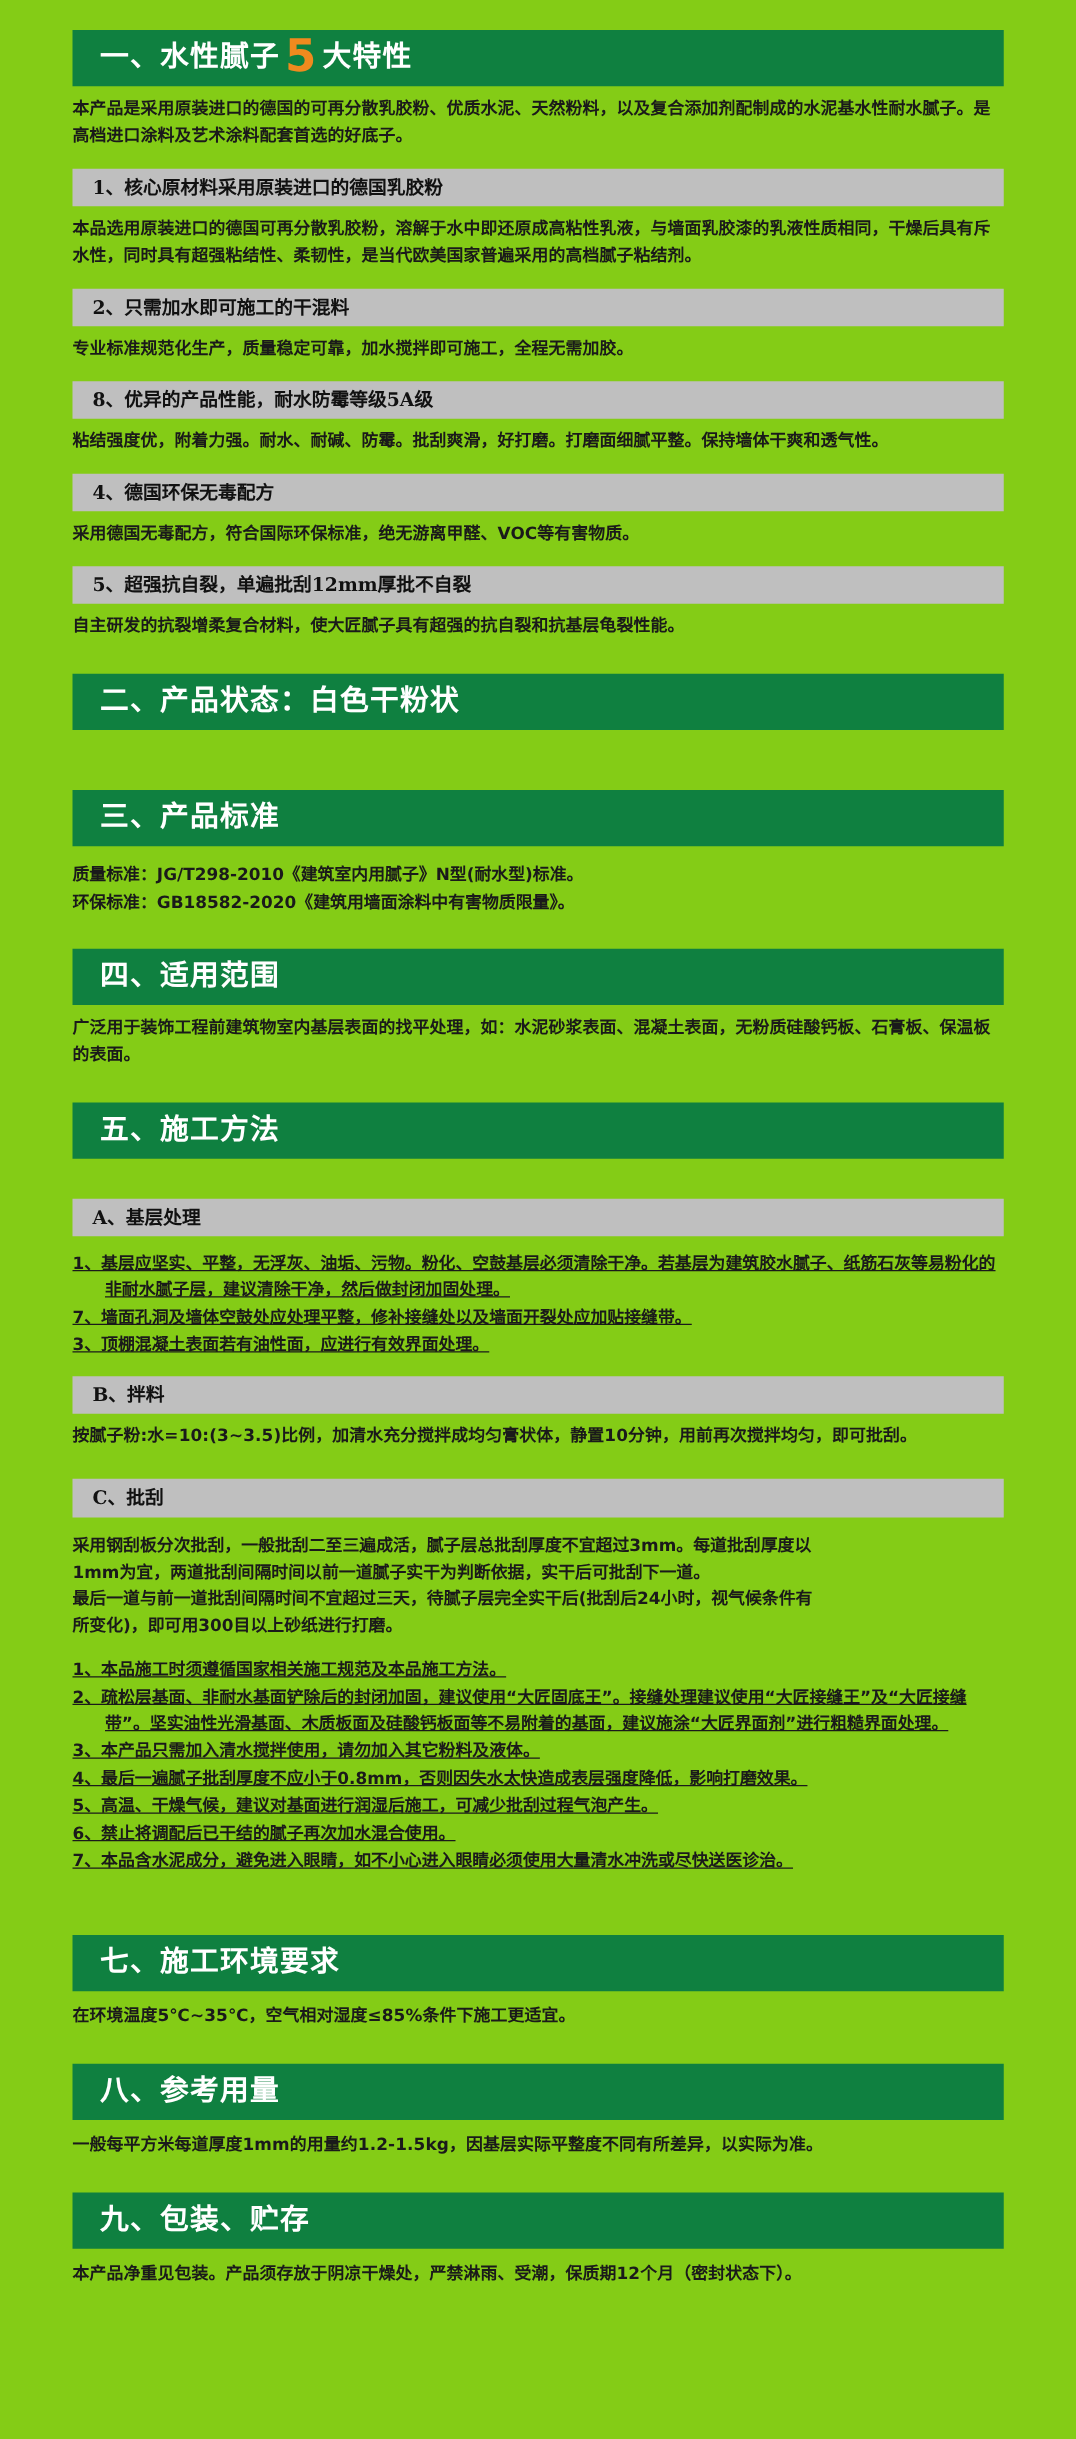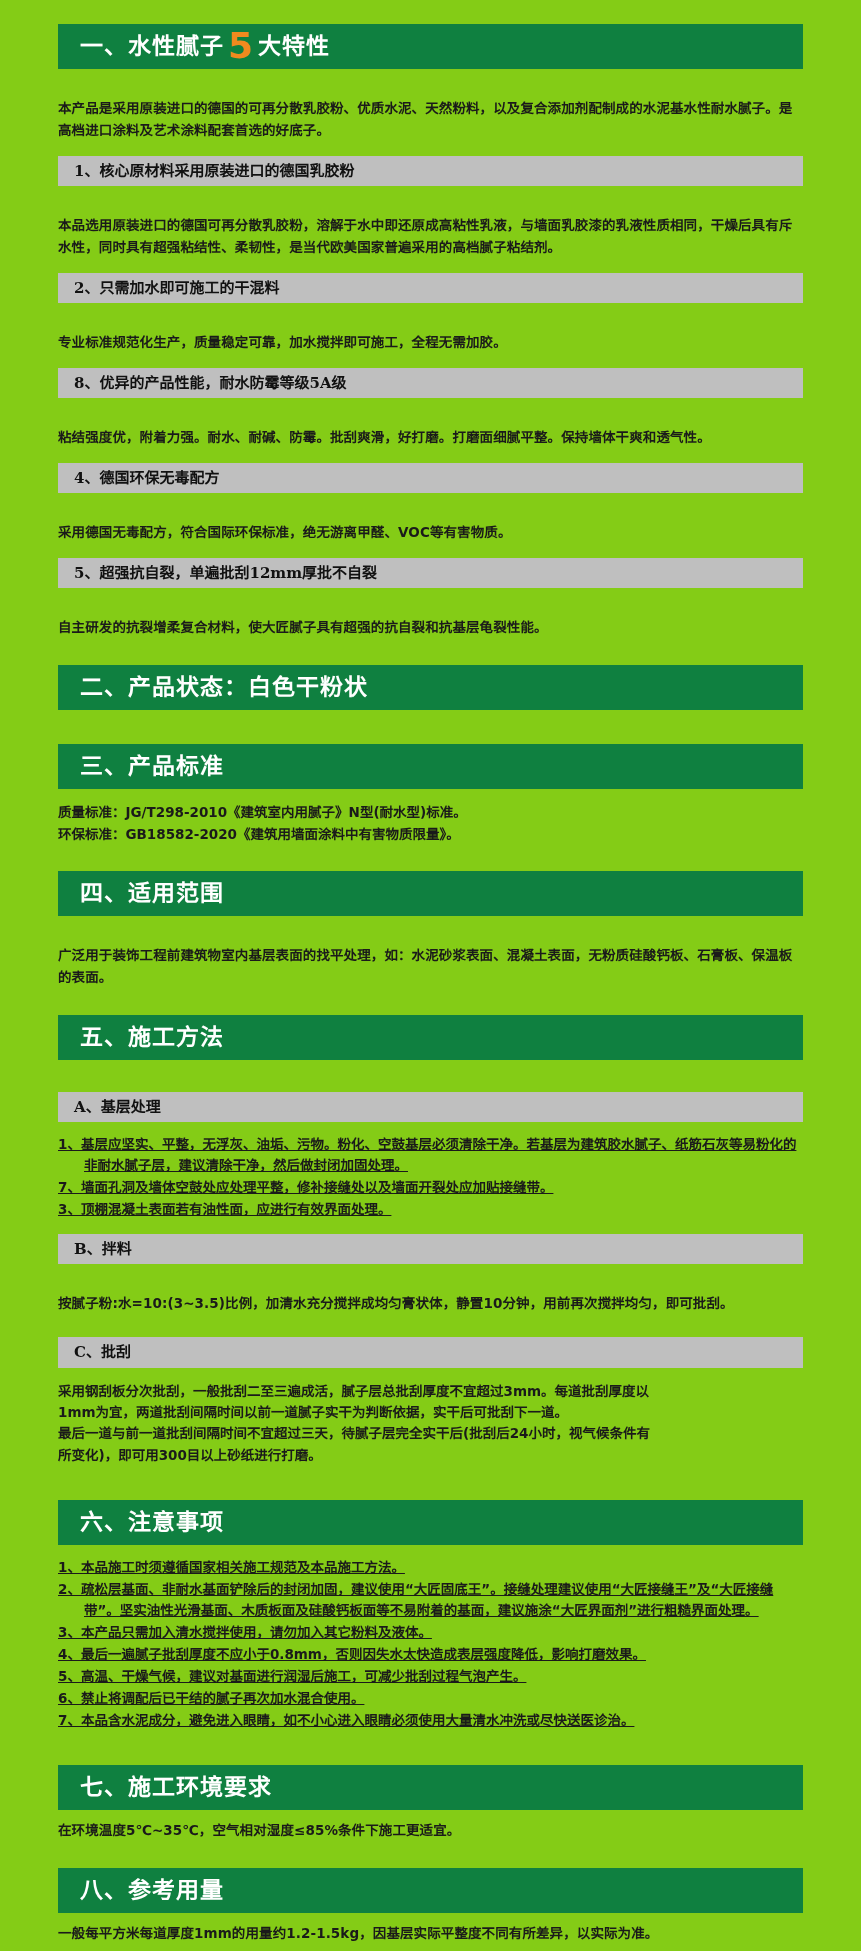--- a/index.html
+++ b/index.html
@@ -43,40 +43,40 @@
     color: #f08a1e;
     font-size: 36px;
     font-weight: bold;
     line-height: 0;
     position: relative;
     top: 4px;
     padding: 0 4px;
     font-family: "DejaVu Sans", sans-serif;
   }
   .sec-gap-top { margin-top: 26px; }
-  .sec-gap-top-lg { margin-top: 34px; }
+  .sec-gap-top-lg { margin-top: 48px; }
 
   
   .subbar {
     background: #bfbfbf;
     color: #111111;
     font-size: 15px;
     font-weight: bold;
     padding: 5px 0 5px 16px;
     line-height: 1.35;
     font-family: "DejaVu Serif", "Liberation Serif", serif;
   }
 
   
   .para {
     font-size: 13.5px;
     line-height: 1.62;
     color: #1a1a1a;
     font-weight: bold;
-    margin: 29px 0 14px 0;
+    margin: 8px 0 14px 0;
     letter-spacing: 0.1px;
     font-family: "DejaVu Sans", "Liberation Sans", sans-serif;
   }
   .para.small-gap { margin: 10px 0 11px 0; }
 
   
   ol.numlist, ul.numlist {
     list-style: none;
     margin: 12px 0 14px 0;
     padding: 0;
@@ -152,21 +152,20 @@
     <p class="para">按腻子粉:水=10:(3~3.5)比例，加清水充分搅拌成均匀膏状体，静置10分钟，用前再次搅拌均匀，即可批刮。</p>
 
     <div class="subbar" style="margin-top:22px">C、批刮</div>
     <div class="lines-block">
       <div class="ln">采用钢刮板分次批刮，一般批刮二至三遍成活，腻子层总批刮厚度不宜超过3mm。每道批刮厚度以</div>
       <div class="ln">1mm为宜，两道批刮间隔时间以前一道腻子实干为判断依据，实干后可批刮下一道。</div>
       <div class="ln">最后一道与前一道批刮间隔时间不宜超过三天，待腻子层完全实干后(批刮后24小时，视气候条件有</div>
       <div class="ln">所变化)，即可用300目以上砂纸进行打磨。</div>
     </div>
 
-    <div class="banner sec-gap-top-lg">六、注意事项</div>
     <ol class="numlist">
       <li>1、本品施工时须遵循国家相关施工规范及本品施工方法。</li>
       <li>2、疏松层基面、非耐水基面铲除后的封闭加固，建议使用“大匠固底王”。接缝处理建议使用“大匠接缝王”及“大匠接缝带”。坚实油性光滑基面、木质板面及硅酸钙板面等不易附着的基面，建议施涂“大匠界面剂”进行粗糙界面处理。</li>
       <li>3、本产品只需加入清水搅拌使用，请勿加入其它粉料及液体。</li>
       <li>4、最后一遍腻子批刮厚度不应小于0.8mm，否则因失水太快造成表层强度降低，影响打磨效果。</li>
       <li>5、高温、干燥气候，建议对基面进行润湿后施工，可减少批刮过程气泡产生。</li>
       <li>6、禁止将调配后已干结的腻子再次加水混合使用。</li>
       <li>7、本品含水泥成分，避免进入眼睛，如不小心进入眼睛必须使用大量清水冲洗或尽快送医诊治。</li>
     </ol>
 

